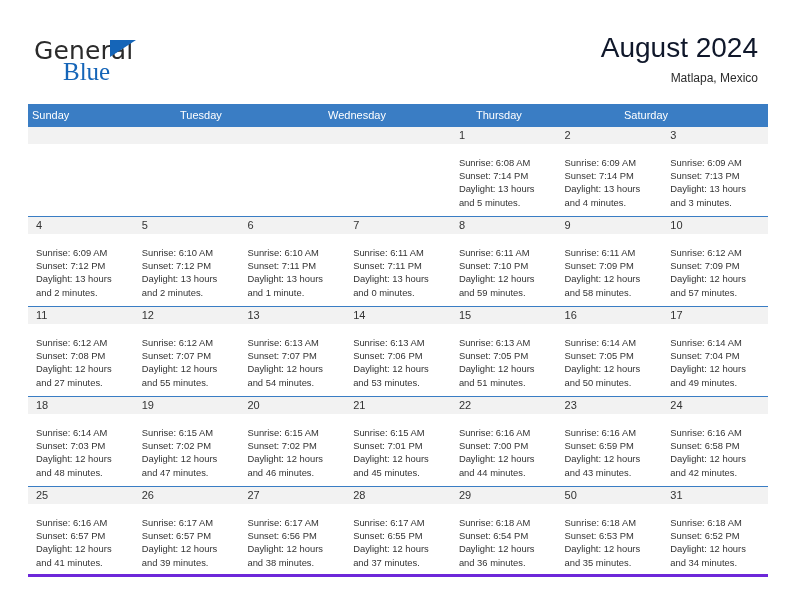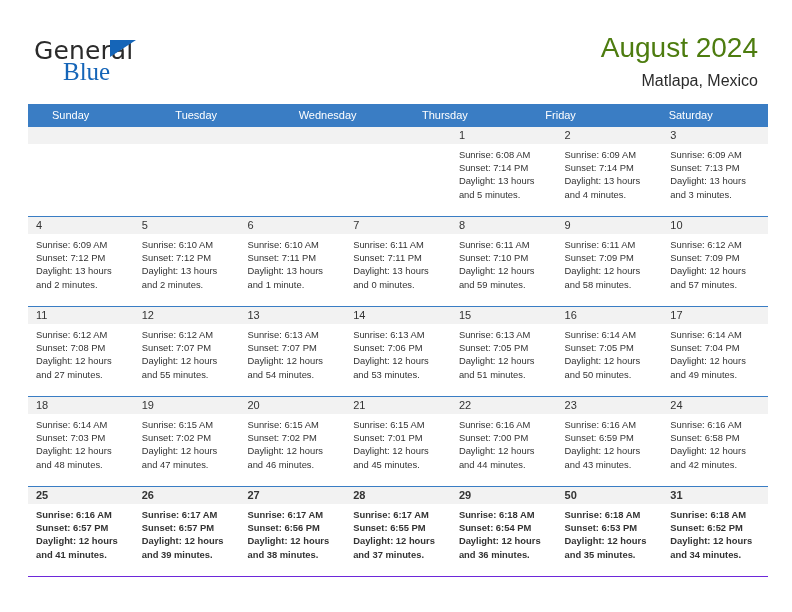--- a/index.html
+++ b/index.html
@@ -70,28 +70,28 @@
   }
 
   .title-block {
     position: absolute;
     right: 34px;
     top: 30px;
     text-align: right;
   }
   .cal-title {
     font-size: 28px;
-    color: #4d7c0f;
+    color: #0f172a;
     line-height: 1.25;
     font-weight: 400;
     white-space: nowrap;
   }
   .cal-subtitle {
     margin-top: 6px;
-    font-size: 16px;
+    font-size: 12px;
     color: #2b2b2b;
     line-height: 1.2;
     font-weight: 400;
     white-space: nowrap;
     text-align: right;
   }
 
   
   .calendar {
     position: absolute;
@@ -105,37 +105,36 @@
     width: 100%;
     height: 22px;
     background: #3a7dc4;
   }
   .weekday-cell {
     flex: 1 1 0;
     min-width: 0;
     color: #ffffff;
     font-size: 11px;
     line-height: 22px;
-    padding-left: 24px;
+    padding-left: 4px;
     box-sizing: border-box;
     white-space: nowrap;
     overflow: hidden;
   }
 
   .week-row {
     display: flex;
     width: 100%;
     height: 90px;
     border-top: 1px solid #3a7dc4;
     box-sizing: border-box;
   }
   .week-row.last {
-    border-bottom: 1px solid #6d28d9;
+    border-bottom: 3px solid #6d28d9;
     height: 91px;
-    font-weight: bold;
   }
 
   .day-cell {
     flex: 1 1 0;
     min-width: 0;
     position: relative;
     box-sizing: border-box;
     background: #ffffff;
   }
   .day-number-band {
@@ -146,20 +145,21 @@
   .day-number {
     font-size: 11px;
     color: #333333;
     line-height: 17px;
     padding-left: 8px;
     display: block;
   }
   .day-body {
     padding: 4px 6px 0 8px;
     box-sizing: border-box;
+    margin-top: 8px;
   }
   .day-line {
     font-size: 9.4px;
     line-height: 13.2px;
     color: #333333;
     white-space: nowrap;
   }
   .day-cell.empty .day-number-band {
     background: #f2f2f2;
   }
@@ -183,21 +183,20 @@
     </div>
 
   </div>
 
   <div class="calendar">
     <div class="weekday-row">
       <div class="weekday-cell">Sunday</div>
       <div class="weekday-cell">Tuesday</div>
       <div class="weekday-cell">Wednesday</div>
       <div class="weekday-cell">Thursday</div>
-      <div class="weekday-cell">Friday</div>
       <div class="weekday-cell">Saturday</div>
     </div>
 
     <div class="week-row">
       <div class="day-cell empty">
         <div class="day-number-band">
             <span class="day-number"></span>
           </div>
         <div class="day-body">
           <div class="day-line"></div>

